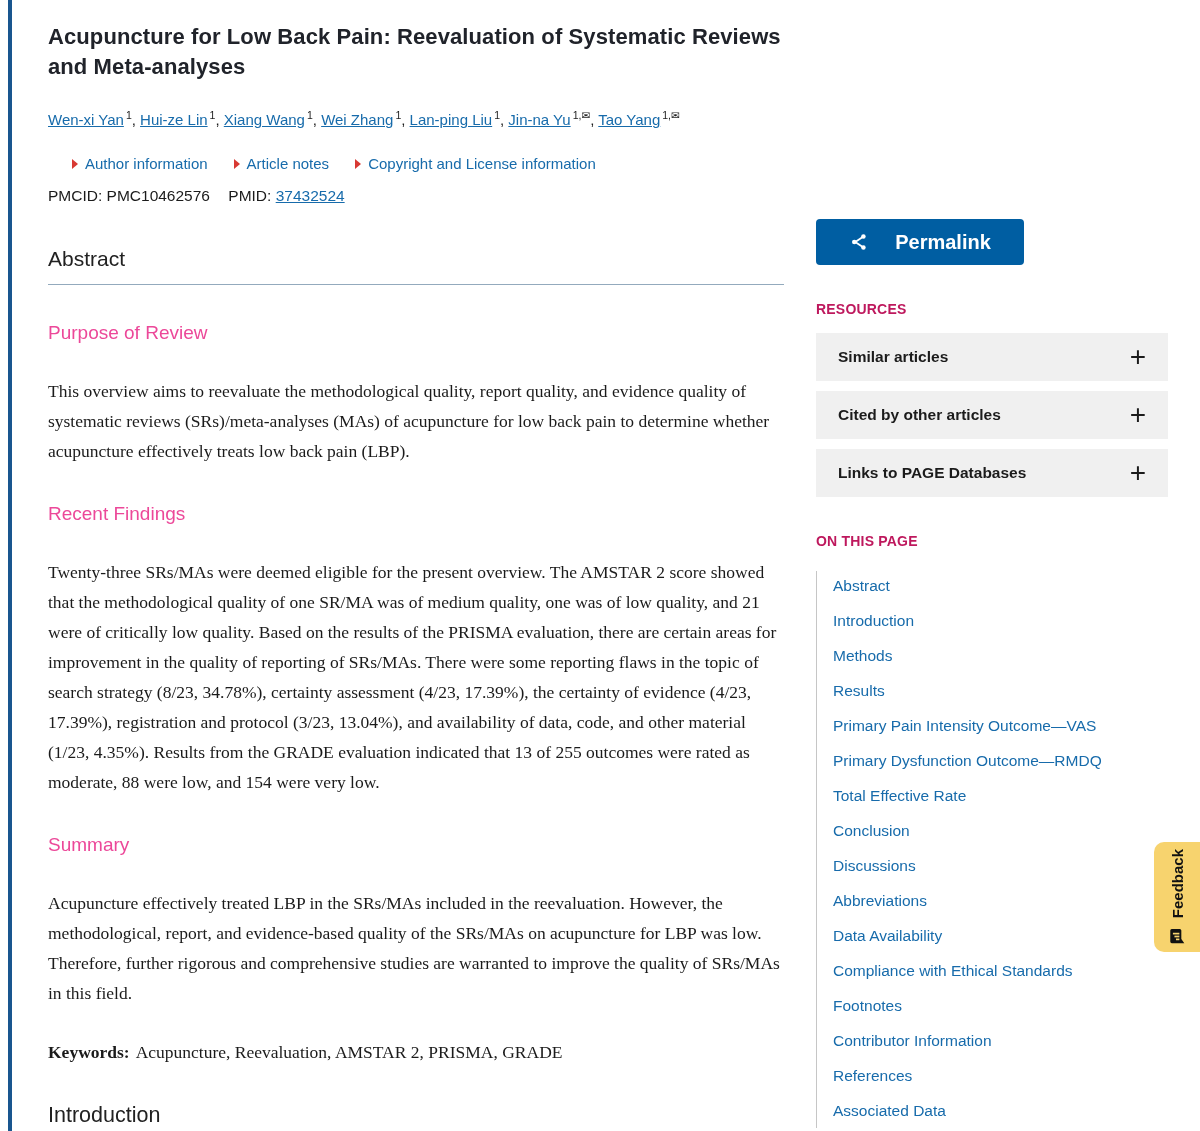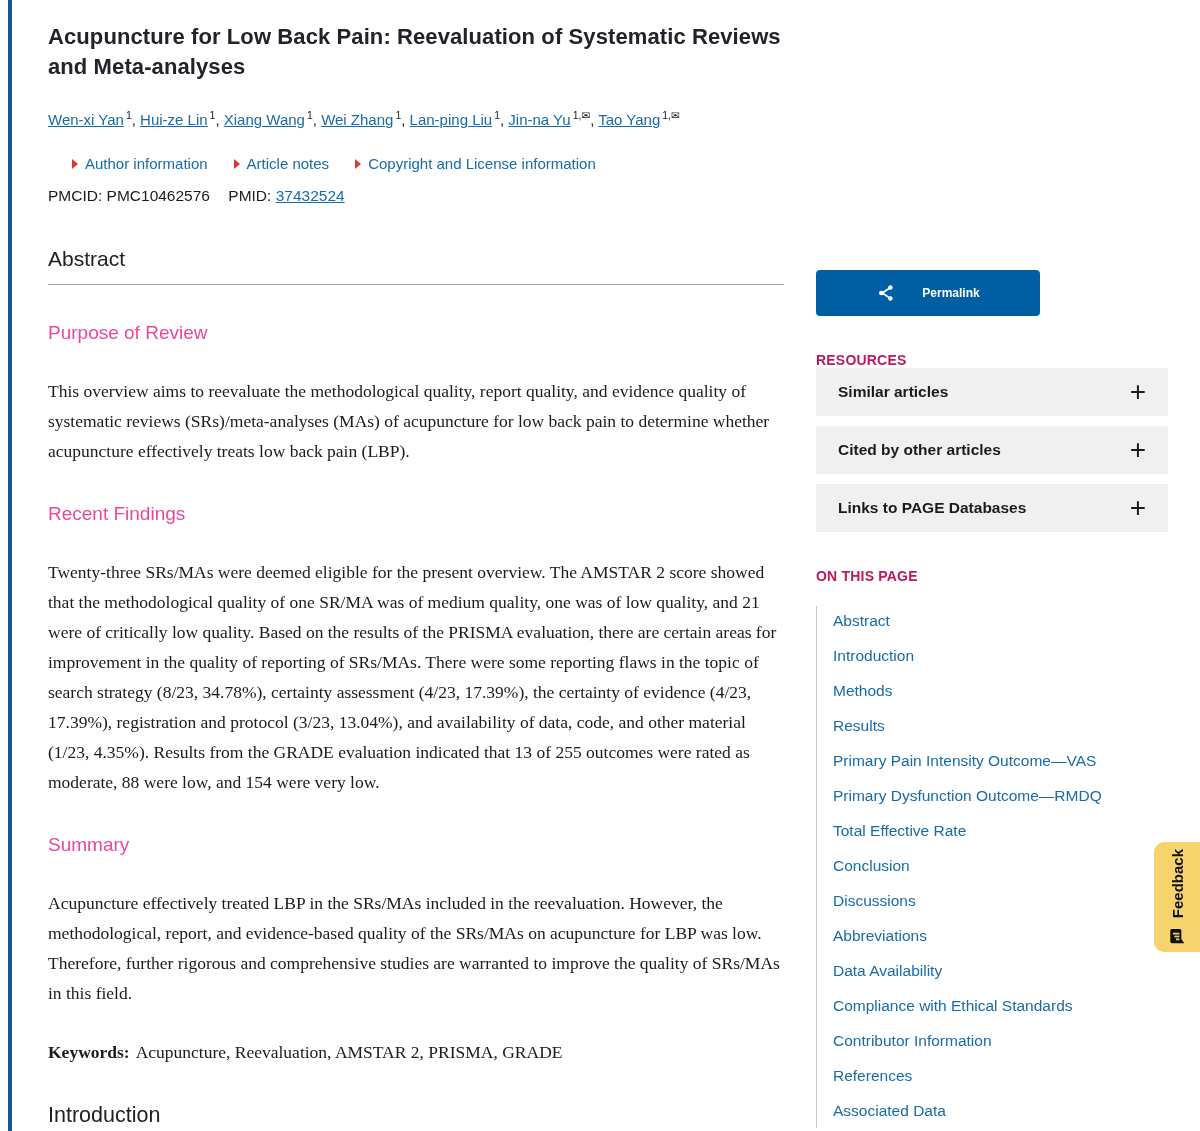--- a/index.html
+++ b/index.html
@@ -44,29 +44,29 @@
   }
   .keywords { margin-top: 34px; font-family: "Liberation Serif", serif; font-size: 17.5px; }
   .keywords .kw-label { font-weight: 700; margin-right: 6px; }
 
   h2.intro { margin-top: 40px; font-size: 21.5px; }
 
   
   .sidebar { width: 352px; margin-left: 32px; }
 
   .permalink-btn {
-    width: 224px; height: 46px; background: #005ea2; border: none; border-radius: 4px;
-    color: #ffffff; font-family: "Liberation Sans", sans-serif; font-size: 12px; font-weight: 700;
+    width: 208px; height: 46px; background: #005ea2; border: none; border-radius: 4px;
+    color: #ffffff; font-family: "Liberation Sans", sans-serif; font-size: 20px; font-weight: 700;
     display: flex; align-items: center; justify-content: center; gap: 26px; cursor: pointer;
   }
   .permalink-btn svg { flex: 0 0 auto; }
 
   .side-heading { margin-top: 36px; font-size: 14px; font-weight: 700; color: #be185d; letter-spacing: 0.2px; }
 
-  .accordions { margin-top: 0; }
+  .accordions { margin-top: 16px; }
   .accordion-row {
     background: #f0f0f0; height: 48px; margin-bottom: 10px; padding: 0 22px;
     display: flex; align-items: center; justify-content: space-between; cursor: pointer;
   }
   .accordion-row .acc-label { font-size: 15.5px; font-weight: 700; color: #1b1b1b; }
   .plus { font-size: 28px; font-weight: 200; color: #1b1b1b; line-height: 1; }
 
   .toc { margin-top: 22px; list-style: none; border-left: 1px solid #c6c6c6; padding: 6px 0 8px 16px; }
   .toc li { margin-bottom: 17px; }
   .toc li:last-child { margin-bottom: 0; }
@@ -215,20 +215,21 @@
 
         <li><a href="#">Discussions</a></li>
 
         <li><a href="#">Abbreviations</a></li>
 
 
         <li><a href="#">Data Availability</a></li>
 
         <li><a href="#">Compliance with Ethical Standards</a></li>
 
+        <li><a href="#">Footnotes</a></li>
 
         <li><a href="#">Contributor Information</a></li>
 
         <li><a href="#">References</a></li>
 
         <li><a href="#">Associated Data</a></li>
       </ul>
 
   </aside>
 </div>

